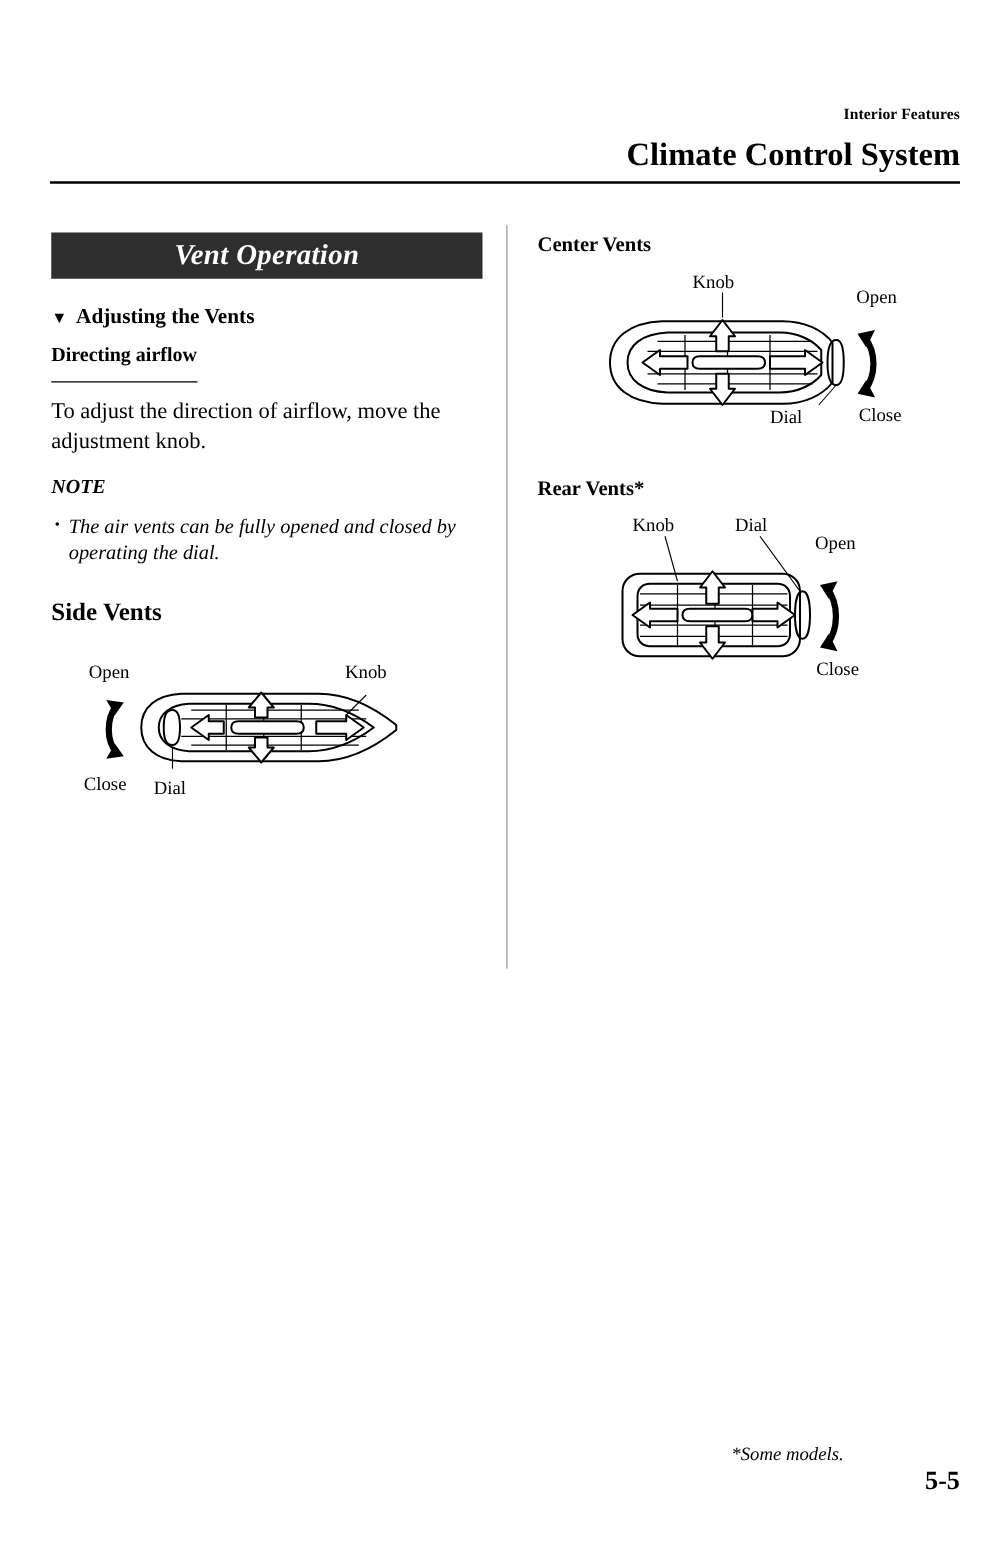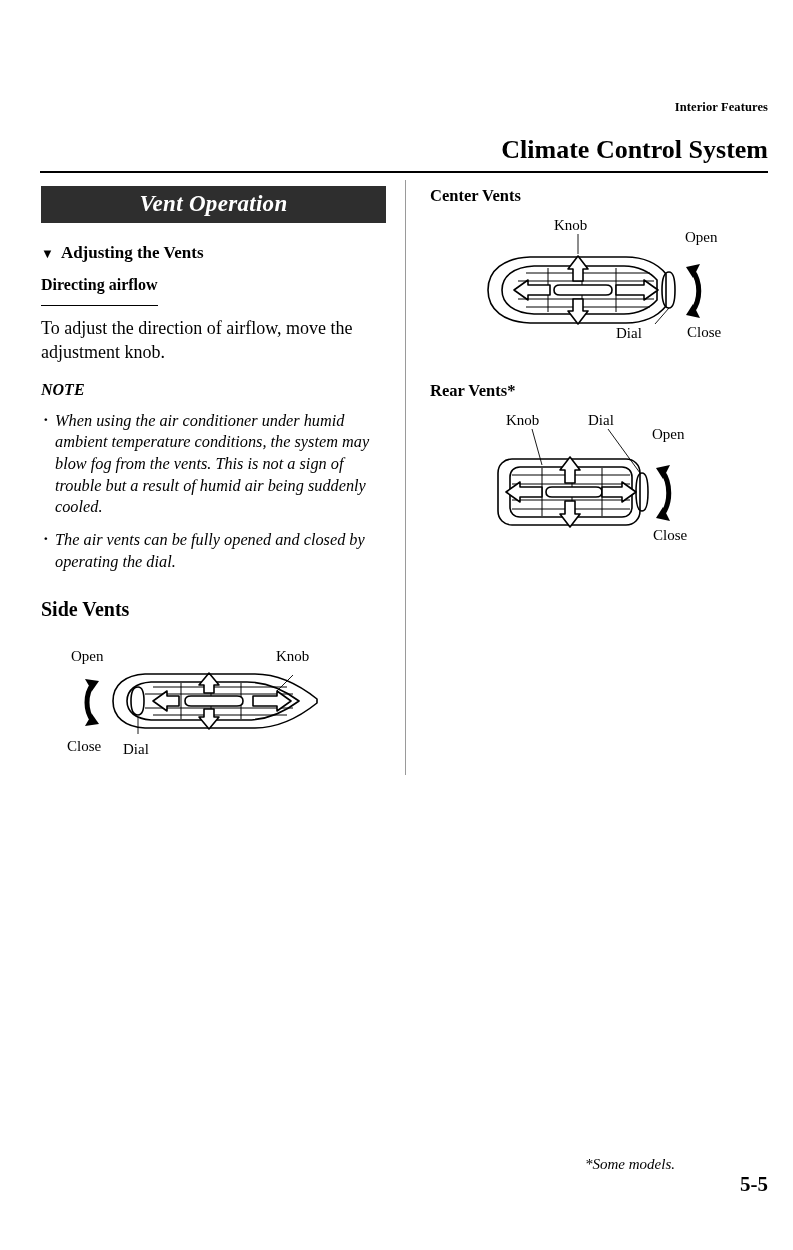--- a/index.html
+++ b/index.html
@@ -18,35 +18,35 @@
   .page {
     position: absolute;
     inset: 0;
   }
 
   
   .header {
     position: absolute;
     left: 40px;
     right: 25px;
-    top: 100px;
+    top: 84px;
   }
   .header-kicker {
     text-align: right;
     font-family: "Liberation Serif", serif;
     font-weight: bold;
     font-size: 12.5px;
     letter-spacing: 0.1px;
   }
   .header-title {
     text-align: right;
     font-family: "Liberation Serif", serif;
     font-weight: bold;
     font-size: 26px;
-    margin-top: 20px;
+    margin-top: 10px;
   }
   .header-rule {
     margin-top: 6px;
     border-top: 2.5px solid #000;
   }
 
   
   .col-divider {
     position: absolute;
     left: 405px;
@@ -199,21 +199,20 @@
 
     <div>
       <span class="h-underline">Directing airflow</span>
     </div>
 
     <div class="body-text">To adjust the direction of airflow, move the adjustment knob.</div>
 
     <div class="note-label">NOTE</div>
 
     <ul class="bullets">
-      <li>When using the air conditioner under humid ambient temperature conditions, the system may blow fog from the vents. This is not a sign of trouble but a result of humid air being suddenly cooled.</li>
       <li>The air vents can be fully opened and closed by operating the dial.</li>
     </ul>
 
     <div class="h-sub">Side Vents</div>
 
     <div class="fig" style="margin-top:8px;">
       <svg width="345" height="140" viewBox="0 0 345 140" xmlns="http://www.w3.org/2000/svg">
         <g fill="none" stroke="#000" stroke-width="1.6" stroke-linejoin="round">
 
           <path d="M72,72 C72,56 84,46 104,45 L214,45 C236,45 256,54 276,70 L276,74 C256,90 236,99 214,99 L104,99 C84,98 72,88 72,72 Z"></path>

